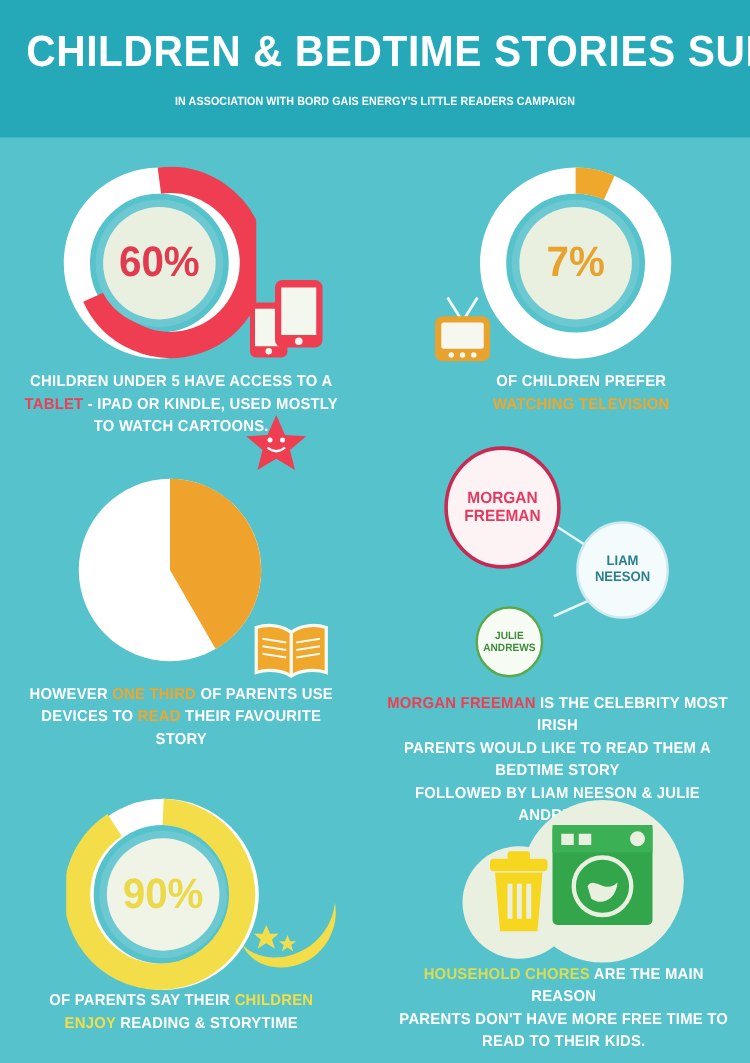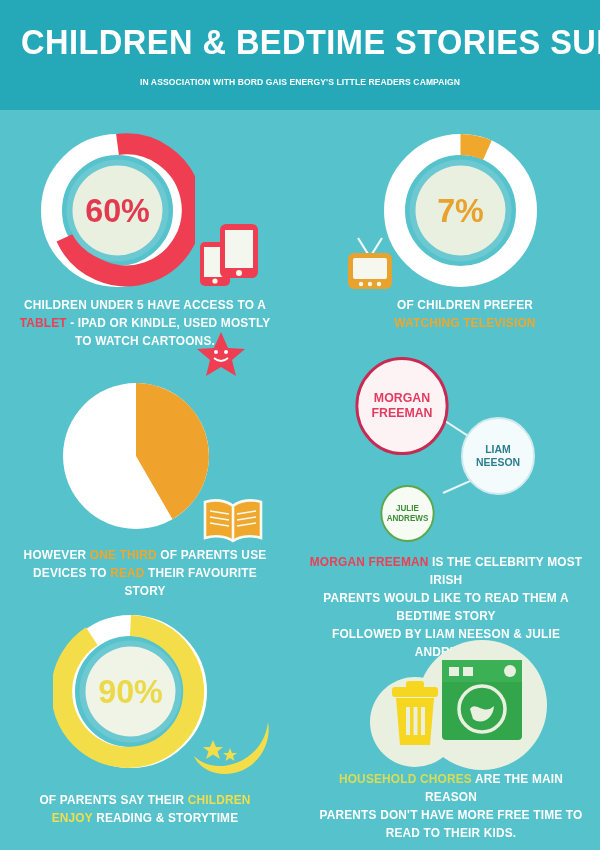--- a/index.html
+++ b/index.html
@@ -97,21 +97,21 @@
 </head>
 <body>
 
 <div class="page">
 
   <div class="header">
     <div class="header-title">CHILDREN &amp; BEDTIME STORIES SURVEY</div>
     <div class="header-sub">IN ASSOCIATION WITH BORD GAIS ENERGY'S LITTLE READERS CAMPAIGN</div>
   </div>
 
-  <div class="donut" style="left:40px;top:133px;width:155px;height:155px;">
+  <div class="donut" style="left:50px;top:133px;width:155px;height:155px;">
     <svg width="155" height="155" viewBox="0 0 155 155">
       <circle cx="77.5" cy="77.5" r="66" fill="none" stroke="#ffffff" stroke-width="21"></circle>
       <path d="M 77.5 11.5 A 66 66 0 1 1 26.1 104.1" fill="none" stroke="#ef3e52" stroke-width="21"></path>
       <circle cx="77.5" cy="77.5" r="51" fill="#6cc9d2"></circle>
       <circle cx="77.5" cy="77.5" r="45" fill="#eaf0e0"></circle>
     </svg>
     <div class="donut-label lbl-red">60%</div>
   </div>
 
   <div style="position:absolute;left:198px;top:218px;width:66px;height:72px;">
@@ -211,21 +211,21 @@
       <div>ANDREWS</div>
     </div>
   </div>
 
   <div class="caption" style="left:300px;top:553px;width:292px;">
     <div><span class="hl-red">MORGAN FREEMAN</span><span> IS THE CELEBRITY MOST IRISH</span></div>
     <div><span>PARENTS WOULD LIKE TO READ THEM A BEDTIME STORY</span></div>
     <div><span>FOLLOWED BY LIAM NEESON &amp; JULIE ANDREWS</span></div>
   </div>
 
-  <div class="donut" style="left:53px;top:614px;width:155px;height:155px;text-align:center;">
+  <div class="donut" style="left:53px;top:638px;width:155px;height:155px;text-align:center;">
     <svg width="155" height="155" viewBox="0 0 155 155">
       <circle cx="77.5" cy="77.5" r="66" fill="none" stroke="#ffffff" stroke-width="21"></circle>
       <path d="M 77.5 11.5 A 66 66 0 1 1 38.7 22.1" fill="none" stroke="#f3de4a" stroke-width="21"></path>
       <circle cx="77.5" cy="77.5" r="51" fill="#6cc9d2"></circle>
       <circle cx="77.5" cy="77.5" r="45" fill="#eff4e6"></circle>
     </svg>
     <div class="donut-label lbl-yellow">90%</div>
   </div>
 
   <div style="position:absolute;left:192px;top:718px;width:82px;height:62px;">

